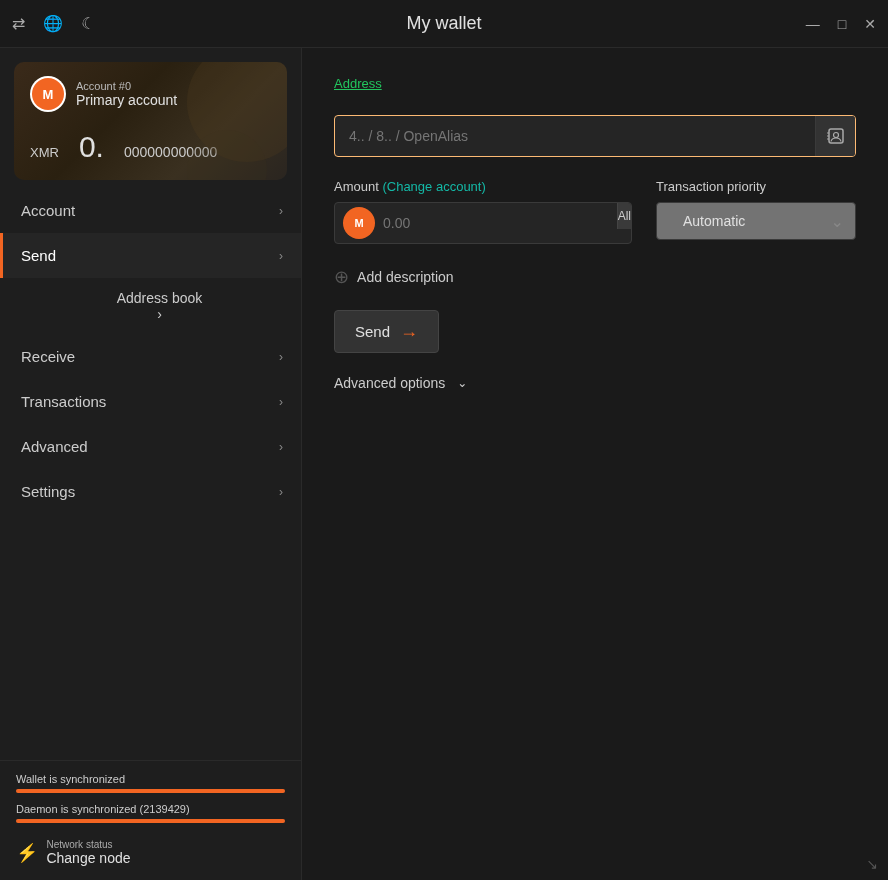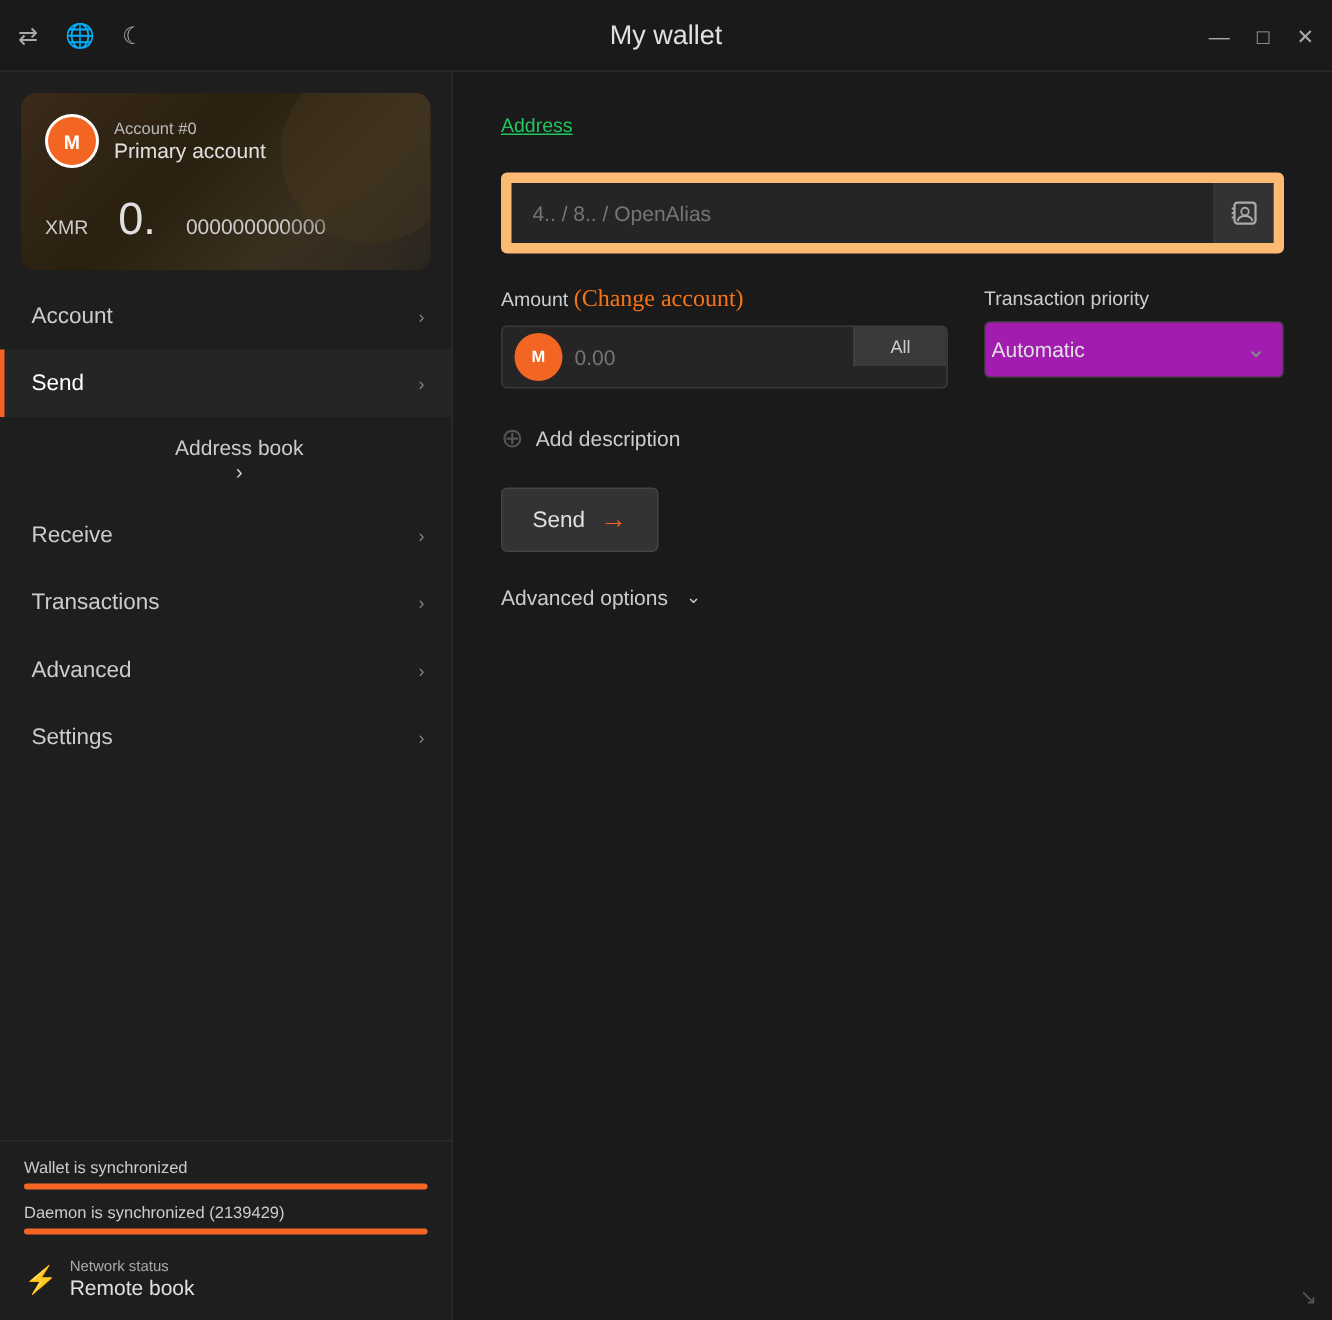--- a/index.html
+++ b/index.html
@@ -234,21 +234,21 @@
       font-size: 13px;
       color: #22c55e;
       margin-bottom: 24px;
       text-decoration: underline;
     }
 
     .address-input-row {
       display: flex;
       align-items: center;
       background: #252525;
-      border: 7px solid #fdba74;
+      border: 1px solid #fdba74;
       border-radius: 4px;
       margin-bottom: 22px;
       overflow: hidden;
     }
     .address-input {
       flex: 1;
       background: transparent;
       border: none;
       outline: none;
       padding: 10px 14px;
@@ -276,24 +276,23 @@
       margin-bottom: 22px;
       align-items: flex-start;
     }
     .amount-section { flex: 1; }
     .amount-label {
       font-size: 13px;
       color: #ccc;
       margin-bottom: 8px;
     }
     .change-account {
-      color: #f97316;
-      font-size: 16px;
-      cursor: pointer;
-      font-family: Liberation Serif, serif;
+      color: #14b8a6;
+      font-size: 13px;
+      cursor: pointer;
     }
     .amount-input-row {
       display: flex;
       align-items: center;
       background: #252525;
       border: 1px solid #3a3a3a;
       border-radius: 4px;
       overflow: hidden;
     }
     .monero-icon-small {
@@ -313,41 +312,41 @@
       border: none;
       outline: none;
       color: #e5e5e5;
       font-size: 14px;
     }
     .all-btn {
       background: #3a3a3a;
       border: none;
       border-left: 1px solid #444;
       color: #ccc;
-      padding: 6px 24px;
+      padding: 6px 0;
       cursor: pointer;
       font-size: 12px;
       height: 100%;
       align-self: stretch;
       display: flex; align-items: center;
     }
 
     .priority-section { width: 200px; }
     .priority-label {
       font-size: 13px;
       color: #ccc;
       margin-bottom: 8px;
     }
     .priority-select {
       width: 100%;
-      background: #a21caf;
+      background: #737373;
       border: 1px solid #3a3a3a;
       border-radius: 4px;
       color: #e0e0e0;
-      padding: 10px 4px;
+      padding: 10px 26px;
       font-size: 14px;
       appearance: none;
       cursor: pointer;
       display: flex;
       align-items: center;
       justify-content: space-between;
     }
     .priority-select-wrapper {
       position: relative;
     }
@@ -487,21 +486,21 @@
         <div class="sync-bar-fill" style="width:100%"></div>
       </div>
       <div class="sync-label">Daemon is synchronized (2139429)</div>
       <div class="sync-bar-bg">
         <div class="sync-bar-fill" style="width:100%"></div>
       </div>
       <div class="network-status">
         <span class="lightning-icon">⚡</span>
         <div class="network-text">
           <div class="net-label">Network status</div>
-          <div class="net-value">Remote book</div>
+          <div class="net-value">Change node</div>
         </div>
       </div>
     </div>
   </div>
 
   <div class="content">
 
     <div class="field-label">Address</div>
     <div class="address-input-row">
       <input class="address-input" type="text" placeholder="4.. / 8.. / OpenAlias" style="">

